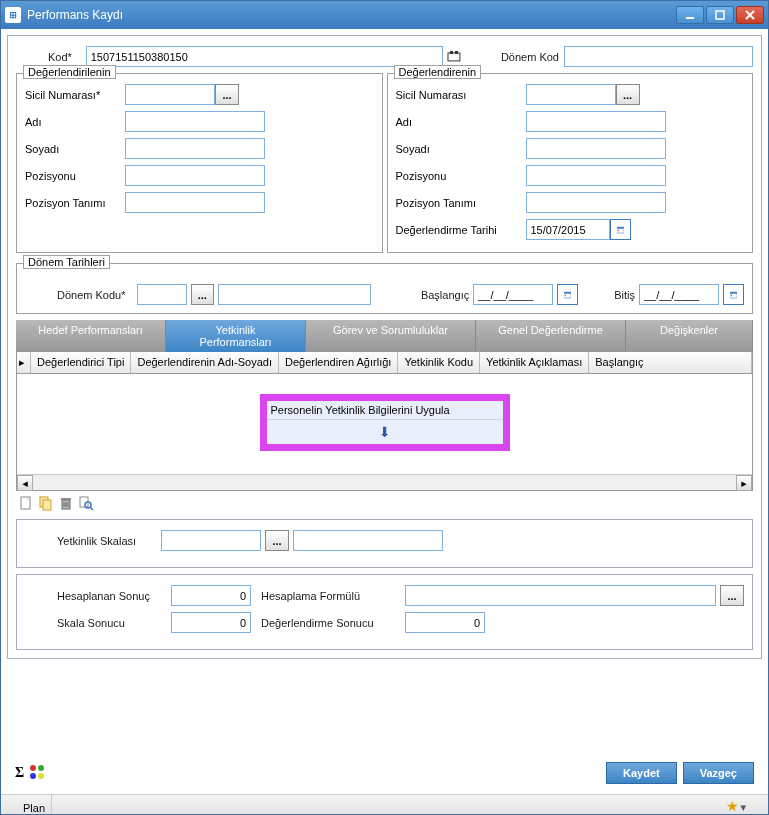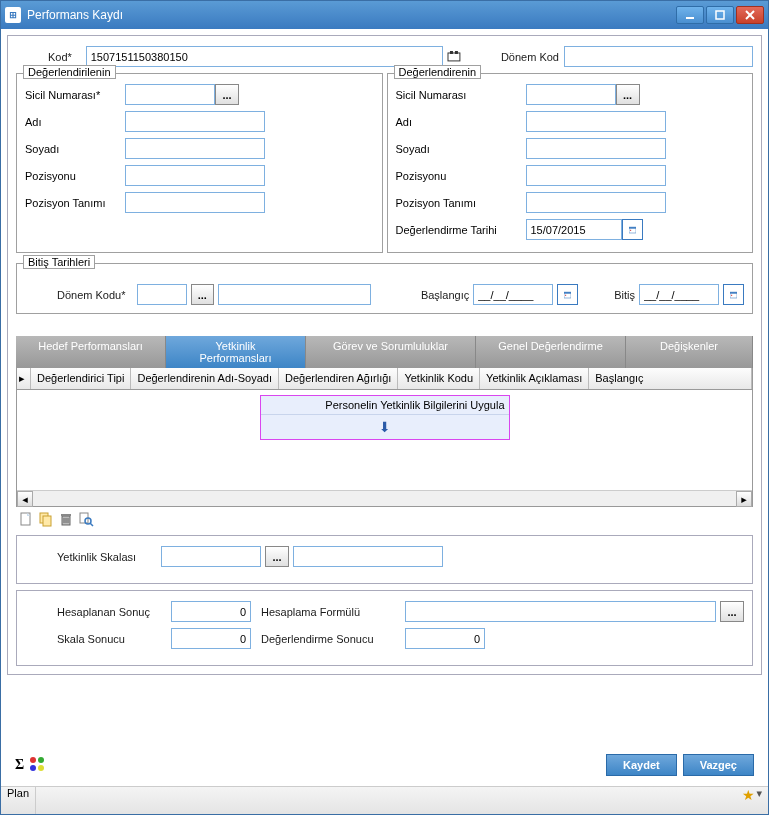--- a/index.html
+++ b/index.html
@@ -19,43 +19,43 @@
   .picker-btn { width:24px; height:21px; border:1px solid #888; background:linear-gradient(#fff,#e0e0e0); cursor:pointer; font-weight:bold; display:flex;align-items:center;justify-content:center;}
   .cal-btn { width:21px; height:21px; border:1px solid #3a7ac0; background:#fff; cursor:pointer; display:flex;align-items:center;justify-content:center;}
   .cal-btn svg { width:13px; height:13px;}
   .fieldset { border:1px solid #a0a0a0; position:relative; padding:10px 8px 6px; margin-top:8px;}
   .fieldset .legend { position:absolute; top:-9px; left:6px; background:#fff; padding:0 4px; border:1px solid #a0a0a0; font-size:11px;}
   .two-col { display:flex; gap:4px;}
   .two-col .fieldset { flex:1; margin-top:0;}
   .form-row { display:flex; align-items:center; margin-bottom:6px;}
   .form-row .flabel { width:100px; }
   .form-row input.txt { width:140px;}
-  .tabs-bar { display:flex; margin-top:22px;}
+  .tabs-bar { display:flex; margin-top:6px;}
   .tab { flex:0 0 auto; padding:4px 14px; background:linear-gradient(#b8b8b8,#989898); color:#fff; border-right:1px solid #888; cursor:pointer; text-align:center;}
   .tab.active { background:linear-gradient(#6fa8dc,#3d85c6); }
   .grid-wrap { border:1px solid #999; border-top:none; background:#fff; position:relative;}
   .grid-head { display:flex; background:linear-gradient(#fdfdfd,#e8e8e8); border-bottom:1px solid #999;}
   .grid-head .gh { padding:4px 6px; border-right:1px solid #bbb; font-weight:normal; white-space:nowrap;}
   .gh.rowhead { width:14px; padding:4px 2px;}
   .grid-body { height:100px; position:relative;}
-  .drop-banner { position:absolute; left:50%; top:5px; transform:translateX(-50%); width:250px; border:1px solid #d946ef; background:#e8eefc; text-align:right;}
+  .drop-banner { position:absolute; left:50%; top:20px; transform:translateX(-50%); width:250px; border:7px solid #d946ef; background:#e8eefc; text-align:left;}
   .drop-banner .bt { padding:3px 4px; border-bottom:1px solid #c8d4ec;}
   .drop-banner .arrow-row { padding:4px; display:flex;justify-content:center;}
   .drop-banner .arrow-row .arrow { color:#2a5aa8; font-size:14px;}
   .hscroll { height:16px; display:flex; background:#f0f0f0; border-top:1px solid #ccc;}
   .hscroll .sbtn { width:16px; height:16px; background:linear-gradient(#fff,#ddd); border:1px solid #aaa; display:flex;align-items:center;justify-content:center; cursor:pointer;}
   .hscroll .track { flex:1;}
   .toolbar-icons { display:flex; gap:4px; padding:4px 2px;}
   .ticon { width:16px; height:16px; cursor:pointer; display:flex;align-items:center;justify-content:center;}
   .lower-panel { border:1px solid #aab; padding:10px 8px; margin-top:4px;}
   .num-input { text-align:right;}
   .footer-btns { display:flex; justify-content:flex-end; gap:6px; padding:6px 8px 4px; align-items:center;}
   .footer-btns .left-icons { margin-right:auto; display:flex; gap:6px;}
   .btn-primary { background:linear-gradient(#6fa8dc,#3d85c6); color:#fff; border:1px solid #2a6aa8; padding:4px 16px; cursor:pointer; font-weight:bold;}
-  .statusbar { height:28px; background:linear-gradient(#f4f4f4,#e4e4e4); border-top:1px solid #ccc; display:flex; align-items:flex-start; padding:0 6px; font-size:11px;}
+  .statusbar { height:20px; background:linear-gradient(#f4f4f4,#e4e4e4); border-top:1px solid #ccc; display:flex; align-items:flex-end; padding:0 22px; font-size:11px;}
   .statusbar .spacer { flex:1; border-left:1px solid #ccc; margin-left:6px; height:100%;}
   .statusbar .star { margin-left:auto; color:#e0a000; font-size:14px;}
   .statusbar .drop { color:#555; margin-left:2px;}
   .sigma { font-family: 'Times New Roman', serif; font-size:14px; font-weight:bold;}
   .clover { position:relative; width:14px; height:14px;}
   .clover span{position:absolute;width:6px;height:6px;border-radius:50%;}
   .clover .c1{background:#d33;left:0;top:0;}
   .clover .c2{background:#3a3;left:8px;top:0;}
   .clover .c3{background:#33d;left:0;top:8px;}
   .clover .c4{background:#dd3;left:8px;top:8px;}
@@ -151,34 +151,34 @@
           <div class="form-row">
               <span class="flabel" style="width:130px">Pozisyonu</span>
               <input class="txt" value="" style="">
             </div>
           <div class="form-row">
               <span class="flabel" style="width:130px">Pozisyon Tanımı</span>
               <input class="txt" value="" style="">
             </div>
           <div class="form-row">
             <span class="flabel" style="width:130px">Değerlendirme Tarihi</span>
-            <input class="txt" style="width: 96px;" value="15/07/2015">
+            <input class="txt" style="width: 84px;" value="15/07/2015">
             <button class="cal-btn">
               <svg viewBox="0 0 13 13">
                   <rect x="0" y="2" width="13" height="11" fill="#fff" stroke="#3a7ac0"></rect>
                   <rect x="0" y="2" width="13" height="3" fill="#3a7ac0"></rect>
                   <rect x="2" y="7" width="2" height="2" fill="#c33"></rect>
                 </svg>
             </button>
           </div>
         </div>
       </div>
 
       <div class="fieldset" style="margin-top:10px">
-        <div class="legend">Bitiş Tarihleri</div>
+        <div class="legend">Dönem Tarihleri</div>
         <div class="row" style="margin:10px 0 2px;">
           <span class="lbl" style="width:90px">Dönem Kodu*</span>
           <input class="txt" style="width: 50px;" value="">
           <button class="picker-btn">...</button>
           <input class="txt" style="width: 180px;" value="">
           <span style="flex:0 0 10px"></span>
           <span class="lbl">Başlangıç</span>
           <input class="txt" style="width: 80px;" value="__/__/____">
           <button class="cal-btn">
               <svg viewBox="0 0 13 13">

